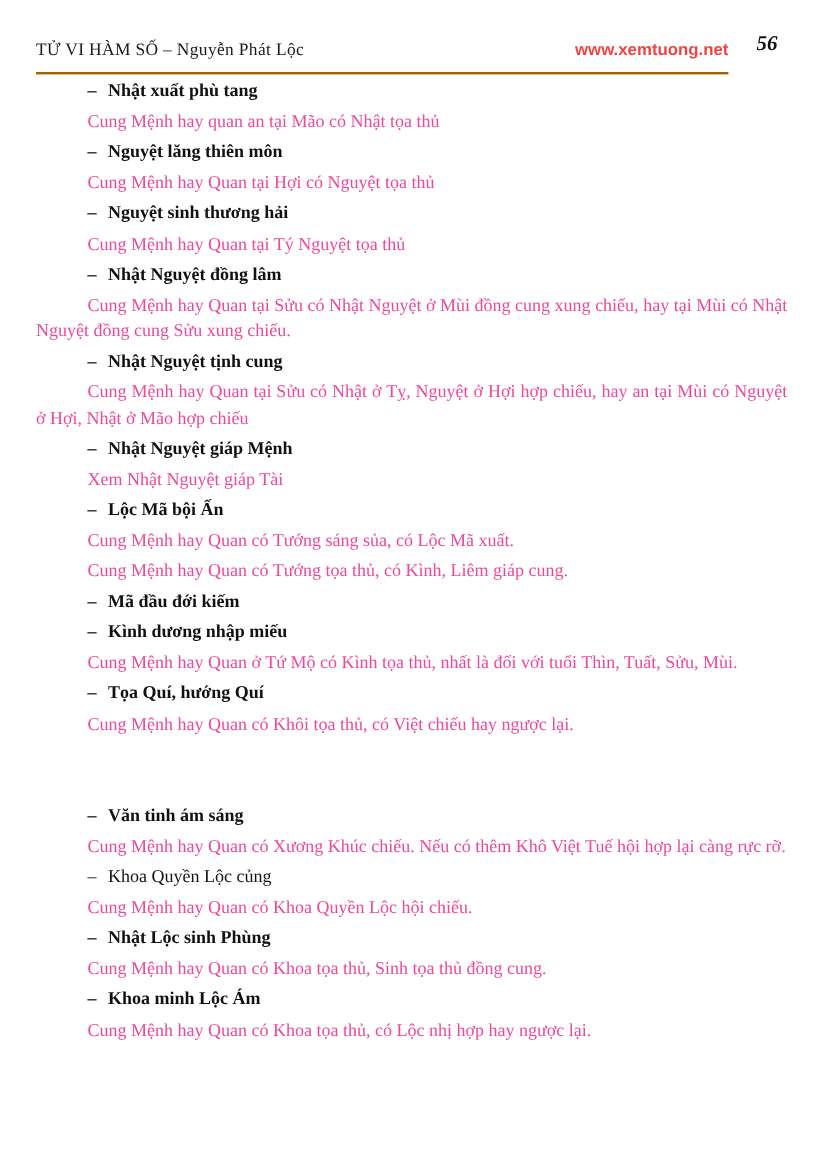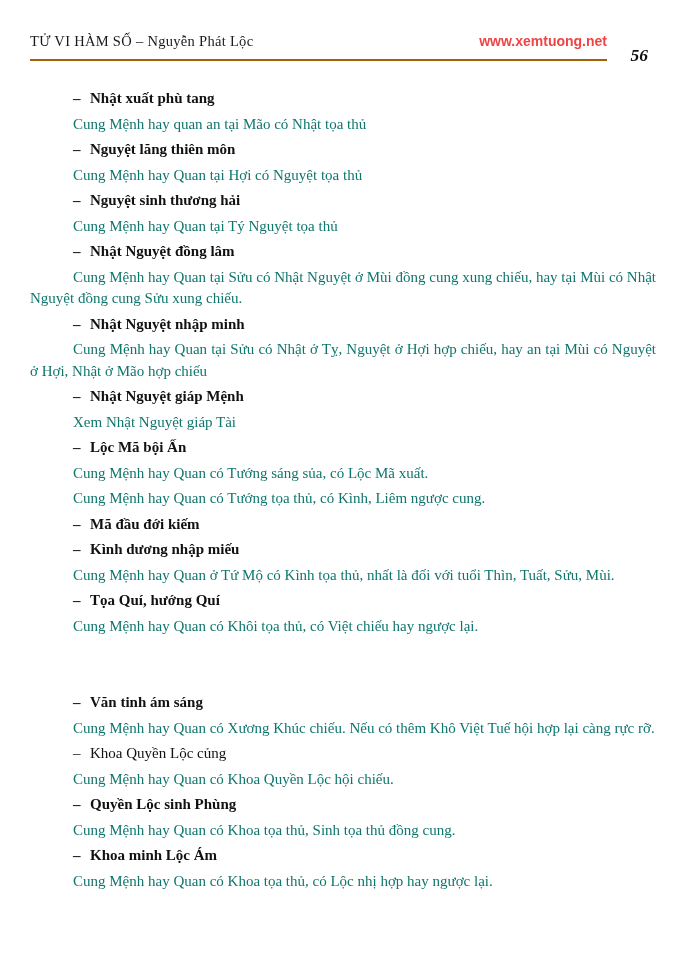--- a/index.html
+++ b/index.html
@@ -37,47 +37,47 @@
   .header-site {
     font-family: "Liberation Sans", "DejaVu Sans", sans-serif;
     font-weight: bold;
     font-size: 14px;
     color: #ef4444;
     white-space: nowrap;
     text-align: center;
   }
   .page-number {
     position: absolute;
-    top: 45px;
+    top: 26px;
     right: 38px;
     font-size: 17.5px;
     font-style: italic;
     font-weight: bold;
     color: #111111;
   }
   .page-body {
-    padding-top: 27px;
+    padding-top: 4px;
     font-size: 15px;
     line-height: 21.5px;
   }
   .heading {
     padding-left: 43px;
     margin: 0 0 4px 0;
     white-space: nowrap;
   }
   .heading.bold { font-weight: bold; }
   .dash {
     display: inline-block;
     width: 17px;
   }
   .para {
     margin: 0 0 4px 0;
     text-indent: 43px;
     text-align: justify;
-    color: #0f766e;
+    color: #ec4899;
   }
   .spacer {
     height: 51px;
   }
 </style>
 </head>
 <body>
 
 <div class="page">
   <div class="header">
@@ -87,35 +87,35 @@
   <div class="page-number">56</div>
   <div class="page-body">
       <div class="heading bold"><span class="dash">–</span><span>Nhật xuất phù tang</span></div>
       <p class="para">Cung Mệnh hay quan an tại Mão có Nhật tọa thủ</p>
       <div class="heading bold"><span class="dash">–</span><span>Nguyệt lăng thiên môn</span></div>
       <p class="para">Cung Mệnh hay Quan tại Hợi có Nguyệt tọa thủ</p>
       <div class="heading bold"><span class="dash">–</span><span>Nguyệt sinh thương hải</span></div>
       <p class="para">Cung Mệnh hay Quan tại Tý Nguyệt tọa thủ</p>
       <div class="heading bold"><span class="dash">–</span><span>Nhật Nguyệt đồng lâm</span></div>
       <p class="para">Cung Mệnh hay Quan tại Sửu có Nhật Nguyệt ở Mùi đồng cung xung chiếu, hay tại Mùi có Nhật Nguyệt đồng cung Sửu xung chiếu.</p>
-      <div class="heading bold"><span class="dash">–</span><span>Nhật Nguyệt nhập minh</span></div>
+      <div class="heading bold"><span class="dash">–</span><span>Nhật Nguyệt tịnh cung</span></div>
       <p class="para">Cung Mệnh hay Quan tại Sửu có Nhật ở Tỵ, Nguyệt ở Hợi hợp chiếu, hay an tại Mùi có Nguyệt ở Hợi, Nhật ở Mão hợp chiếu</p>
       <div class="heading bold"><span class="dash">–</span><span>Nhật Nguyệt giáp Mệnh</span></div>
       <p class="para">Xem Nhật Nguyệt giáp Tài</p>
       <div class="heading bold"><span class="dash">–</span><span>Lộc Mã bội Ấn</span></div>
       <p class="para">Cung Mệnh hay Quan có Tướng sáng sủa, có Lộc Mã xuất.</p>
-      <p class="para">Cung Mệnh hay Quan có Tướng tọa thủ, có Kình, Liêm ngược cung.</p>
+      <p class="para">Cung Mệnh hay Quan có Tướng tọa thủ, có Kình, Liêm giáp cung.</p>
       <div class="heading bold"><span class="dash">–</span><span>Mã đầu đới kiếm</span></div>
       <div class="heading bold"><span class="dash">–</span><span>Kình dương nhập miếu</span></div>
       <p class="para">Cung Mệnh hay Quan ở Tứ Mộ có Kình tọa thủ, nhất là đối với tuổi Thìn, Tuất, Sửu, Mùi.</p>
       <div class="heading bold"><span class="dash">–</span><span>Tọa Quí, hướng Quí</span></div>
       <p class="para">Cung Mệnh hay Quan có Khôi tọa thủ, có Việt chiếu hay ngược lại.</p>
       <div class="spacer"></div>
       <div class="heading bold"><span class="dash">–</span><span>Văn tinh ám sáng</span></div>
       <p class="para">Cung Mệnh hay Quan có Xương Khúc chiếu. Nếu có thêm Khô Việt Tuế hội hợp lại càng rực rỡ.</p>
       <div class="heading"><span class="dash">–</span><span>Khoa Quyền Lộc củng</span></div>
       <p class="para">Cung Mệnh hay Quan có Khoa Quyền Lộc hội chiếu.</p>
-      <div class="heading bold"><span class="dash">–</span><span>Quyền Lộc sinh Phùng</span></div>
+      <div class="heading bold"><span class="dash">–</span><span>Nhật Lộc sinh Phùng</span></div>
       <p class="para">Cung Mệnh hay Quan có Khoa tọa thủ, Sinh tọa thủ đồng cung.</p>
       <div class="heading bold"><span class="dash">–</span><span>Khoa minh Lộc Ám</span></div>
       <p class="para">Cung Mệnh hay Quan có Khoa tọa thủ, có Lộc nhị hợp hay ngược lại.</p>
     </div>
 </div>
 
 </body></html>

